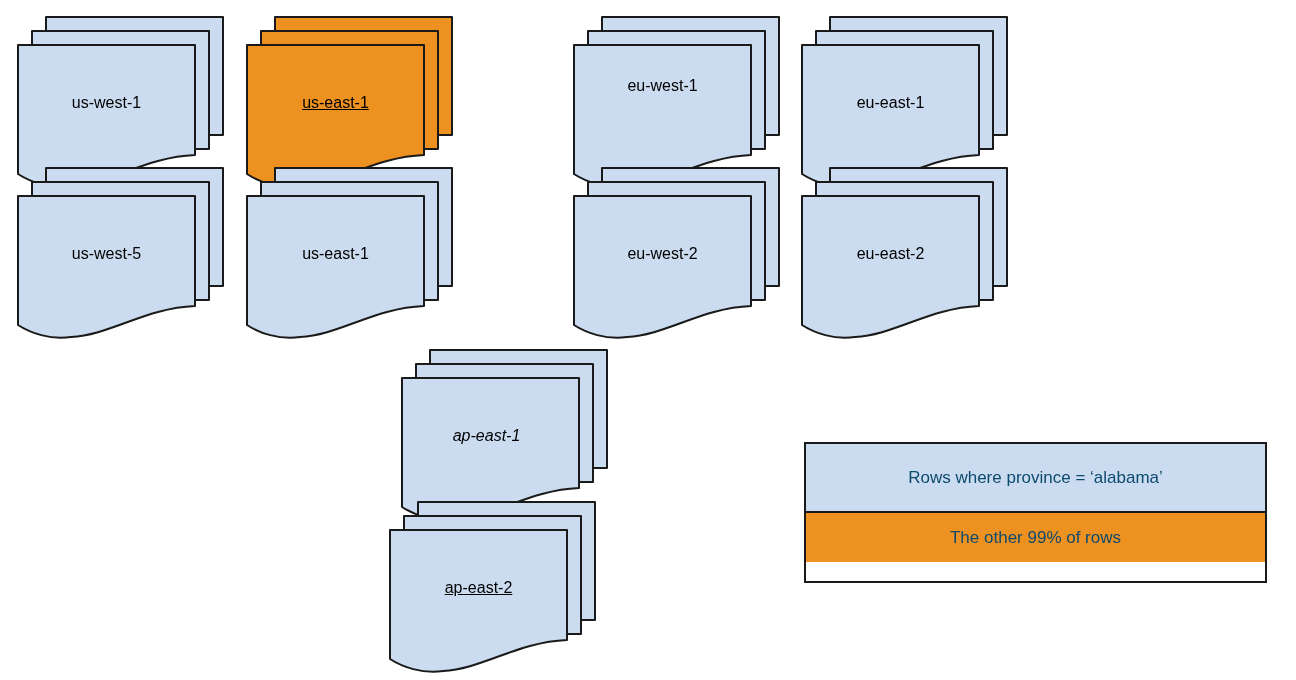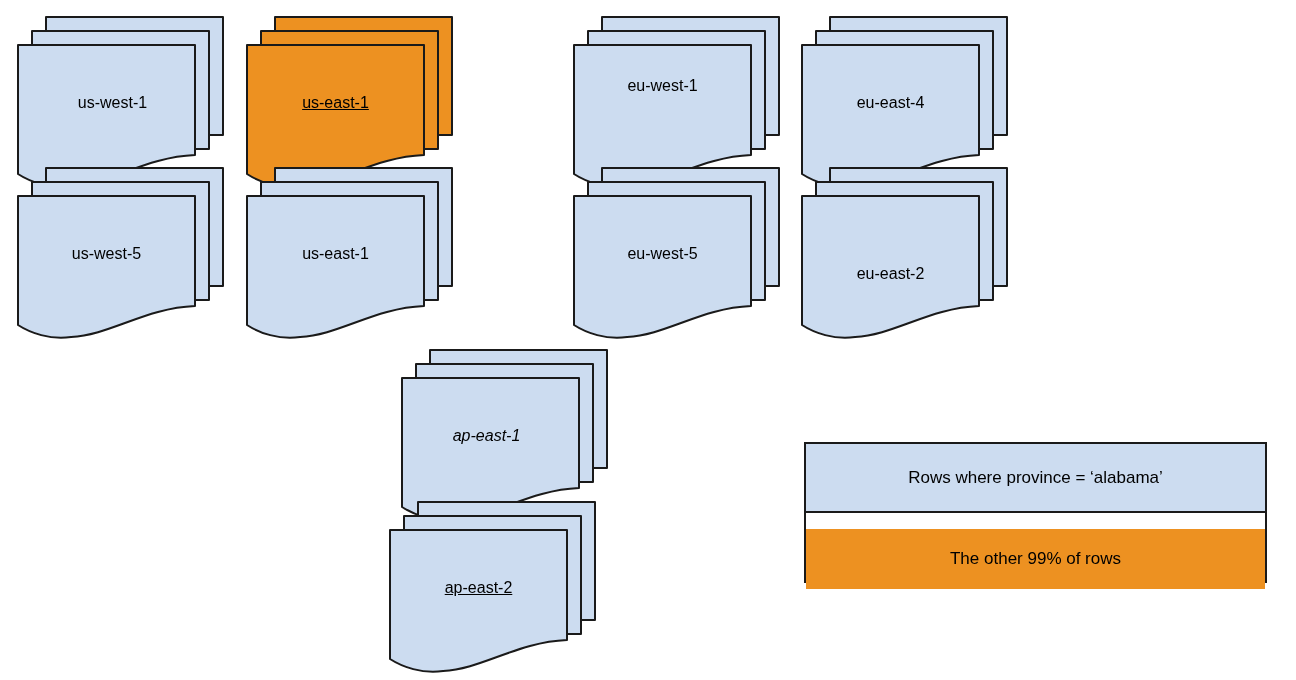--- a/index.html
+++ b/index.html
@@ -43,21 +43,21 @@
     position: absolute;
     box-sizing: border-box;
     border: 2px solid #1a1a1a;
   }
   .legend-row {
     box-sizing: border-box;
     display: flex;
     align-items: center;
     justify-content: center;
     font-size: 17px;
-    color: #000000;
+    color: #0c4a6e;
   }
   .legend-row.top {
     border-bottom: 2px solid #1a1a1a;
   }
 </style>
 </head>
 <body>
 
 <div id="canvas">
   <div id="stacks">
@@ -149,27 +149,27 @@
             <path d="M 14 -14 L 191 -14 L 191 104 L 14 104 Z" fill="#ccdcf0" stroke="#1a1a1a" stroke-width="2" stroke-linejoin="round"></path>
             <path d="M 0 0 L 177 0 L 177 110 C 127.44 112, 92.04 139, 53.1 141 C 31.86 144, 12.39 137, 0 129 Z" fill="#ccdcf0" stroke="#1a1a1a" stroke-width="2" stroke-linejoin="round"></path>
           </g>
         </svg>
       </div>
     </div>
   <div id="legend-host" class="legend" style="left: 804px; top: 442px; width: 463px; height: 141px;">
       <div class="legend-row top" style="height: 69px; background: rgb(204, 220, 240);">
         <span>Rows where province = ‘alabama’</span>
       </div>
-      <div class="legend-row" style="height: 60px; background: rgb(237, 145, 33); margin-top: 16px;">
+      <div class="legend-row" style="height: 49px; background: rgb(237, 145, 33);">
         <span>The other 99% of rows</span>
       </div>
     </div>
-<div class="stack-label" style="left: 18px; top: 94px; padding-left: 6px;">us-west-1</div>
+<div class="stack-label" style="left: 18px; top: 94px;">us-west-1</div>
     <div class="stack-label" style="left: 247px; top: 94px; text-decoration: underline;">us-east-1</div>
     <div class="stack-label" style="left: 574px; top: 77px;">eu-west-1</div>
-    <div class="stack-label" style="left: 802px; top: 94px;">eu-east-4</div>
+    <div class="stack-label" style="left: 802px; top: 94px;">eu-east-1</div>
     <div class="stack-label" style="left: 18px; top: 245px;">us-west-5</div>
     <div class="stack-label" style="left: 247px; top: 245px;">us-east-1</div>
-    <div class="stack-label" style="left: 574px; top: 245px;">eu-west-5</div>
-    <div class="stack-label" style="left: 802px; top: 245px; margin-top: 20px;">eu-east-2</div>
+    <div class="stack-label" style="left: 574px; top: 245px;">eu-west-2</div>
+    <div class="stack-label" style="left: 802px; top: 245px;">eu-east-2</div>
     <div class="stack-label" style="left: 398px; top: 427px; font-style: italic;">ap-east-1</div>
     <div class="stack-label" style="left: 390px; top: 579px; text-decoration: underline;">ap-east-2</div>
   </div>
 
 </body></html>

